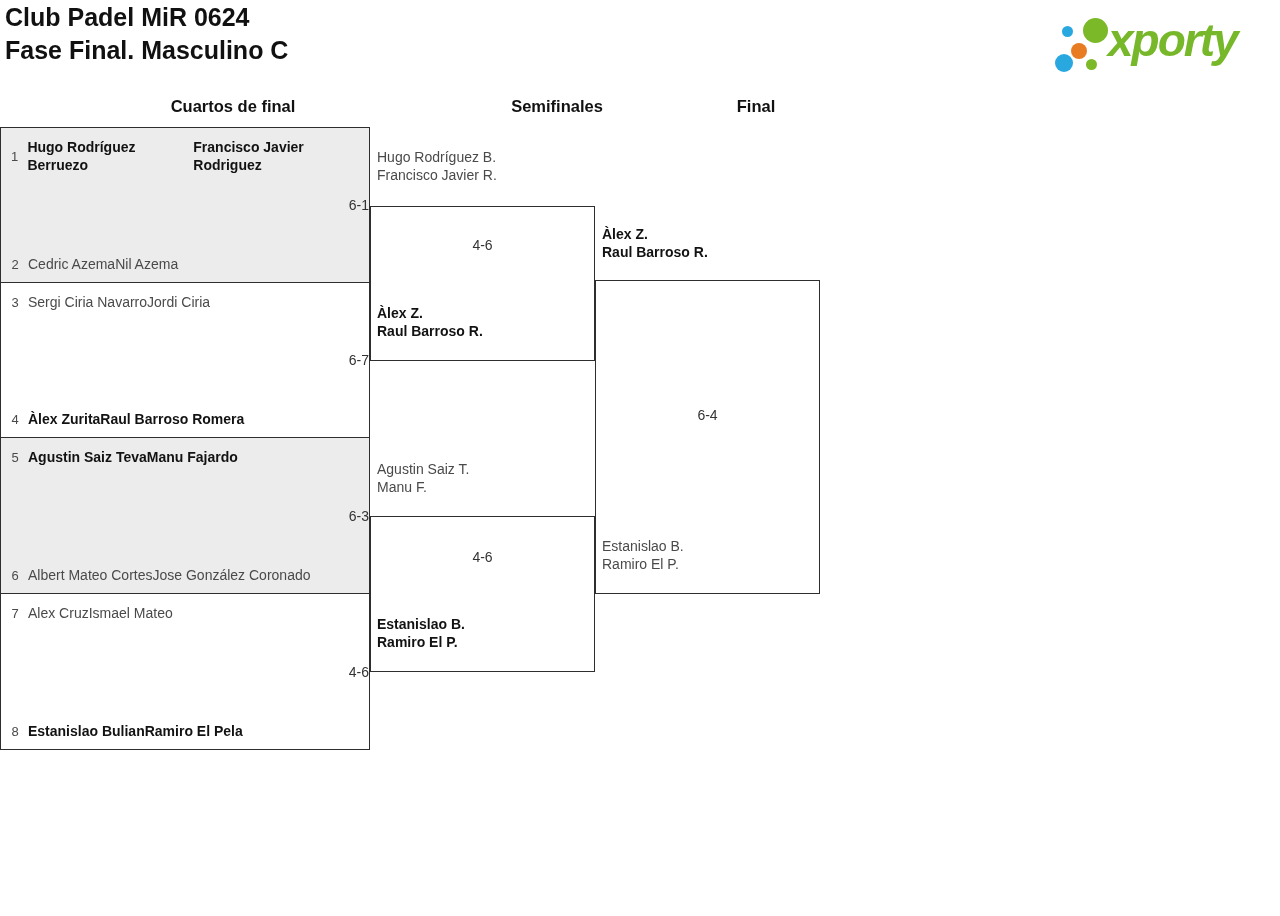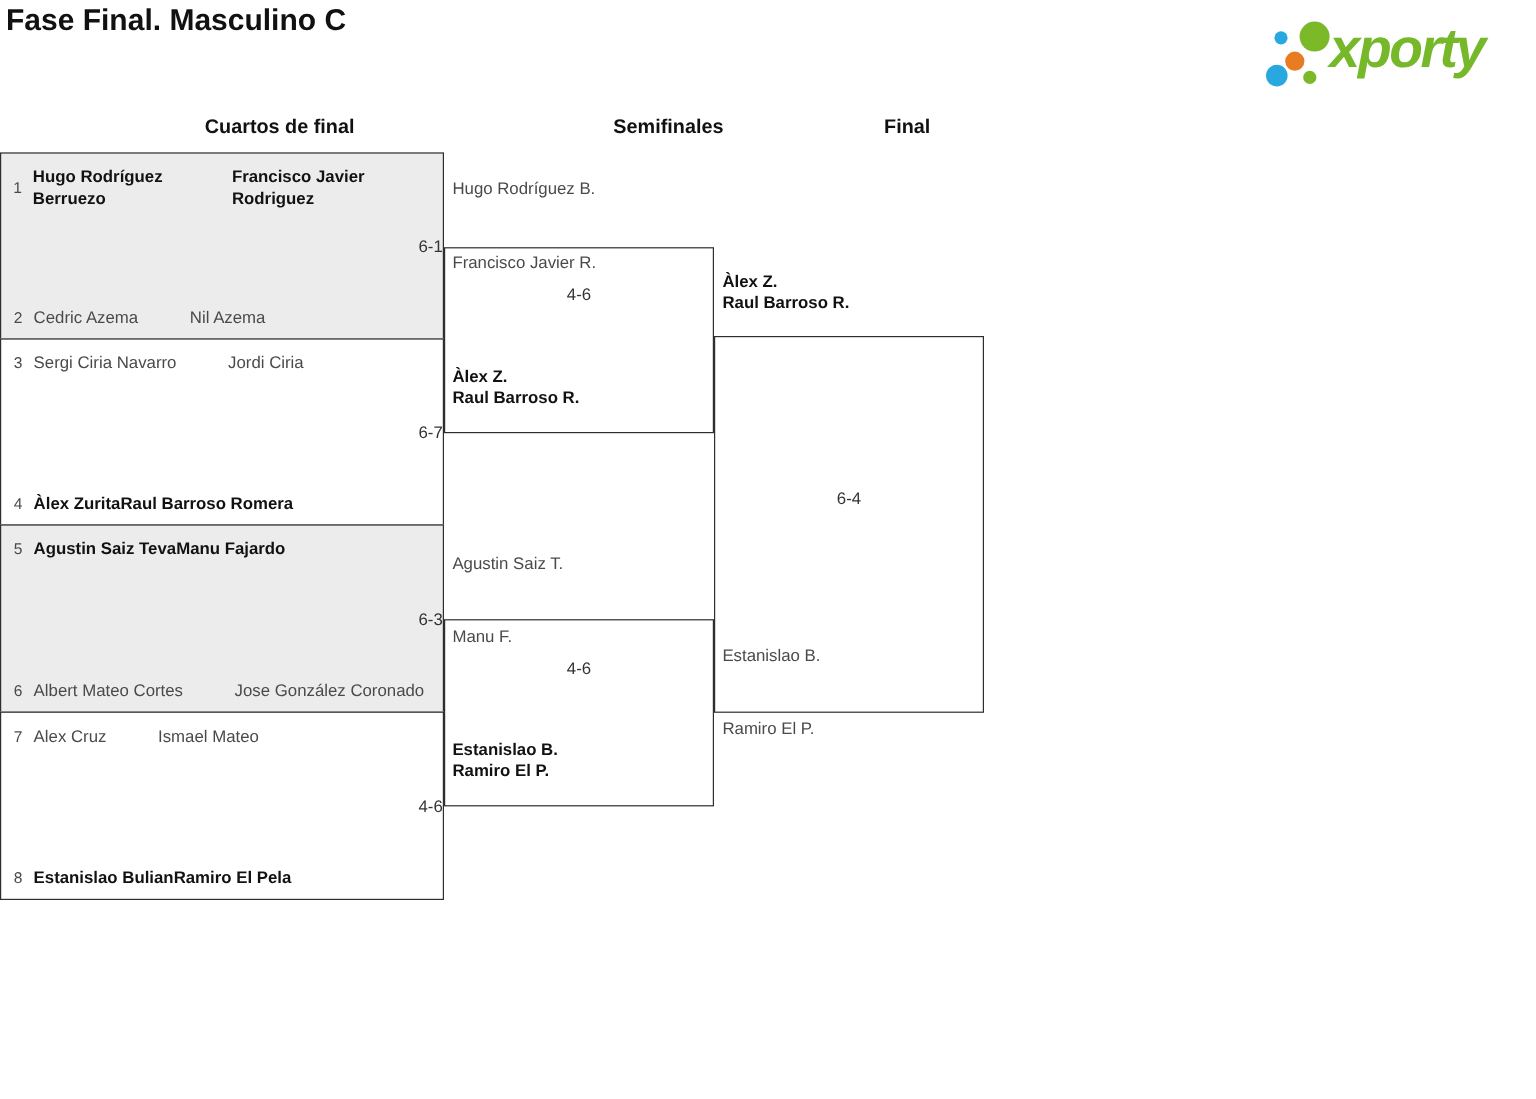--- a/index.html
+++ b/index.html
@@ -28,35 +28,36 @@
   
   .qmatch{position:absolute;left:0;width:370px;border:1px solid #2e2e2e;
           box-sizing:border-box;background:#fff;}
   .qmatch.shade{background:#ececec;}
   .team{position:absolute;left:6px;display:flex;align-items:center;}
   .team-top{top:10px;}
   .team-bottom{bottom:9px;}
   .seed{width:16px;margin-right:5px;text-align:center;font-size:13px;color:#4a4a4a;}
   .names{display:flex;font-size:14px;line-height:18px;}
   .winner{font-weight:bold;color:#121212;}
-  .loser{color:#4a4a4a;font-weight:normal;gap:43px;}
+  .loser{color:#4a4a4a;font-weight:normal;}
   .qscore{position:absolute;left:0;right:0;top:50%;transform:translateY(-50%);
           text-align:right;font-size:14px;color:#333;}
 
   
   .obox{position:absolute;border:1px solid #2e2e2e;box-sizing:border-box;background:transparent;}
   .oname{position:absolute;display:flex;flex-direction:column;font-size:14px;line-height:18px;}
   .oscore{position:absolute;width:225px;text-align:center;font-size:14px;color:#333;}
 </style>
 </head>
 <body>
 
 <div class="page">
 
   <div class="title">
+    <div>Club Padel MiR 0624</div>
     <div>Fase Final. Masculino C</div>
   </div>
 
   <a class="logo">
     <span class="dot dot-b1"></span>
     <span class="dot dot-g1"></span>
     <span class="dot dot-o1"></span>
     <span class="dot dot-b2"></span>
     <span class="dot dot-g2"></span>
     <span class="logo-text">xporty</span>

